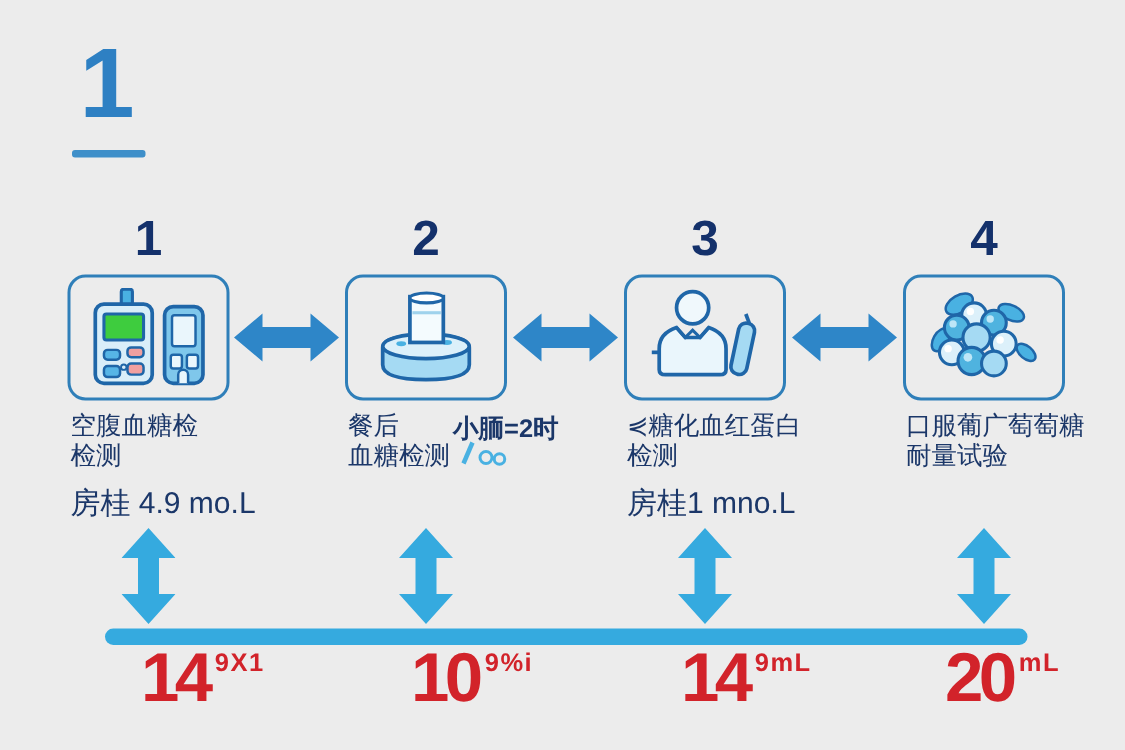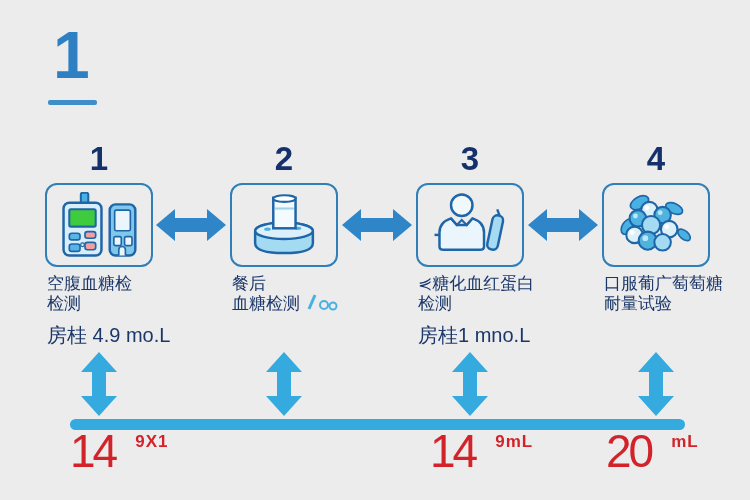--- a/index.html
+++ b/index.html
@@ -57,22 +57,22 @@
 
   
   .timeline-bar{
     position:absolute;left:70px;top:419px;width:615px;height:11px;
     background:#35AADF;border-radius:6px;
   }
   .tl-label{
     position:absolute;top:428px;display:flex;align-items:flex-start;
     color:#D2232A;
   }
-  .tl-num{font-size:46px;font-weight:400;line-height:46px;letter-spacing:-3px;}
-  .tl-sup{font-size:17px;font-weight:700;line-height:17px;margin-top:5px;margin-left:20px;letter-spacing:1px;}
+  .tl-num{font-size:46px;font-weight:700;line-height:46px;letter-spacing:-3px;margin-left:24px;}
+  .tl-sup{font-size:17px;font-weight:700;line-height:17px;margin-top:5px;margin-left:4px;letter-spacing:1px;}
 </style>
 </head>
 <body>
 
 <div class="stage">
 
   <div class="badge-num">1</div>
   <div class="badge-underline"></div>
 
   <div class="col" style="left:45px">
@@ -106,20 +106,21 @@
         <path d="M15 48 q0 -10 35 -10 q35 0 35 10 l0 14 q0 12 -35 12 q-35 0 -35 -12 Z" fill="#A5DAF3" stroke="#1F66A8" stroke-width="3"></path>
         <ellipse cx="50" cy="47" rx="35" ry="10" fill="#DCF0FA" stroke="#1F66A8" stroke-width="3"></ellipse>
         <ellipse cx="30" cy="45" rx="4" ry="2" fill="#49B1E2"></ellipse>
         <ellipse cx="67" cy="44" rx="4" ry="2" fill="#49B1E2"></ellipse>
         <rect x="37" y="7" width="27" height="37" fill="#F4FBFE" stroke="#1F66A8" stroke-width="3"></rect>
         <ellipse cx="50.5" cy="8" rx="13.5" ry="4" fill="#FFFFFF" stroke="#1F66A8" stroke-width="2.5"></ellipse>
         <line x1="39" y1="20" x2="62" y2="20" stroke="#9FD2EC" stroke-width="2.5"></line>
       </svg>
     </div>
     <div class="t-line t1">餐后</div>
+    <div class="t1r">小胹=2时</div>
     <div class="t-line t2">
       <span>血糖检测</span><svg class="mini-ic" width="36" height="17" viewBox="0 0 36 17">
         <line x1="6" y1="15" x2="12" y2="1" stroke="#49B1E2" stroke-width="3"></line>
         <circle cx="21" cy="11" r="4" fill="none" stroke="#49B1E2" stroke-width="2"></circle>
         <circle cx="30" cy="12" r="3.5" fill="none" stroke="#49B1E2" stroke-width="2"></circle>
         <line x1="25" y1="11" x2="27" y2="11.5" stroke="#49B1E2" stroke-width="2"></line>
       </svg>
     </div>
   </div>
 
@@ -190,20 +191,24 @@
   <svg class="v-arrow" style="left:638px" viewBox="0 0 36 64">
     <path d="M18 0 L36 20 L25 20 L25 44 L36 44 L18 64 L0 44 L11 44 L11 20 L0 20 Z" fill="#35AADF"></path>
   </svg>
 
   <div class="timeline-bar"></div>
 
   <div class="tl-label" style="left:70px">
     <span class="tl-num">14</span>
     <span class="tl-sup">9X1</span>
   </div>
+  <div class="tl-label" style="left:250px">
+    <span class="tl-num">10</span>
+    <span class="tl-sup">9%i</span>
+  </div>
   <div class="tl-label" style="left:430px">
     <span class="tl-num">14</span>
     <span class="tl-sup">9mL</span>
   </div>
   <div class="tl-label" style="left:606px">
     <span class="tl-num">20</span>
     <span class="tl-sup">mL</span>
   </div>
 
 </div>

